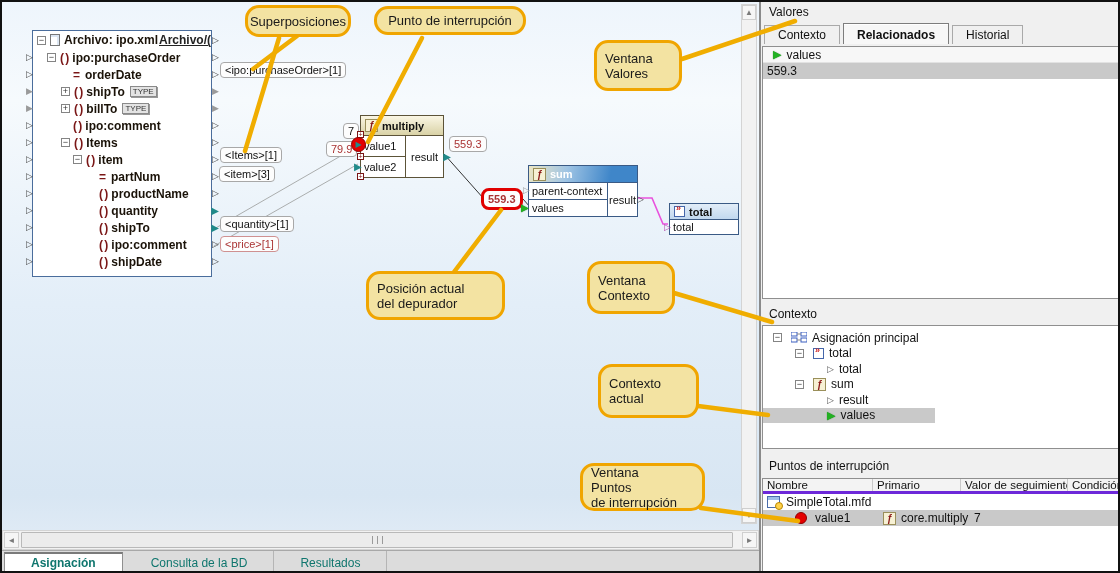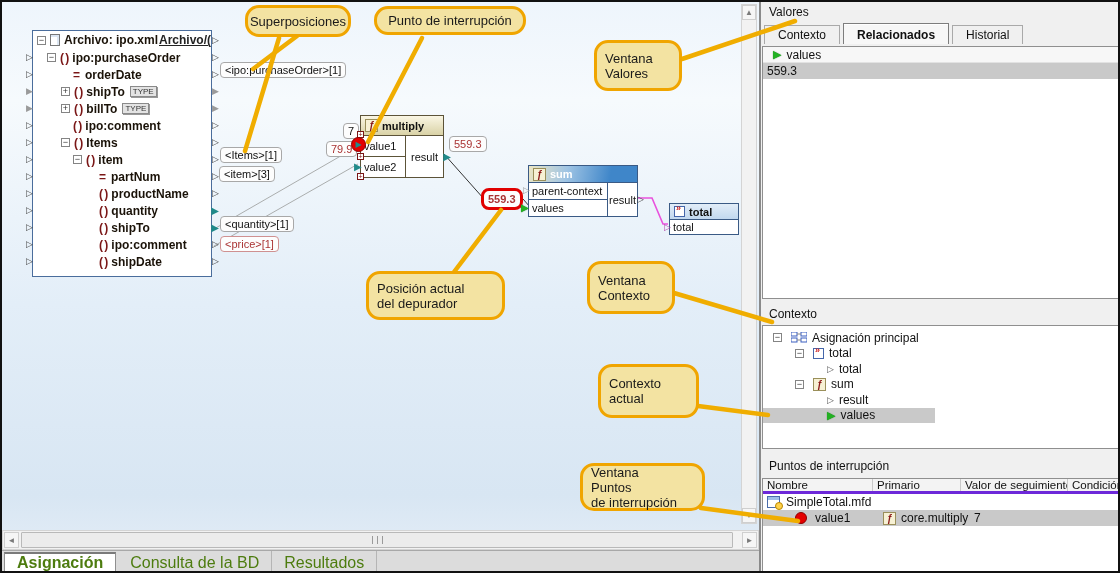--- a/index.html
+++ b/index.html
@@ -59,21 +59,21 @@
   
   .sb{background:#f2f2f2;border:1px solid #d4d4d4;}
   .sb-btn{position:absolute;background:#f6f6f6;border:1px solid #cfcfcf;color:#7a7a7a;
     display:flex;align-items:center;justify-content:center;font-size:8px;}
   .sb-thumb{position:absolute;background:#ececec;border:1px solid #b9b9b9;border-radius:1px;
     display:flex;align-items:center;justify-content:center;gap:2px;}
   .grip i{display:block;width:1px;height:8px;background:#9a9a9a;margin:0 1px;float:left;}
 
   
   .btabbar{left:0;top:548px;width:757px;height:25px;background:#dcdcdc;border-top:1px solid #a8a8a8;display:flex;align-items:stretch;}
-  .btab{display:flex;align-items:center;padding:0 12px;font-size:16px;color:#4d7c0f;border-right:1px solid #b5b5b5;}
+  .btab{display:flex;align-items:center;padding:0 26px;font-size:12px;color:#0f766e;border-right:1px solid #b5b5b5;}
   .btab.active{background:#fff;font-weight:bold;border:1px solid #8f8f8f;border-top:2px solid #7a7a7a;margin:1px 2px 2px 2px;}
 
   
   .right-pane{left:757px;top:0;width:363px;height:573px;background:#f0f0f0;border-left:2px solid #8a8a8a;font-size:12px;color:#111;}
   .sec-title{position:absolute;left:8px;font-size:12px;color:#111;}
   .content-box{position:absolute;background:#fff;border:1px solid #8f8f8f;}
   .tabs{position:absolute;display:flex;align-items:flex-end;height:21px;}
   .tab{padding:2px 13px 2px 13px;font-size:12px;border:1px solid #a9a9a9;border-bottom:none;background:#f0f0f0;margin-right:3px;color:#111;}
   .tab.active{font-weight:bold;background:#f7f7f7;border-color:#7d7d7d;padding-top:4px;box-shadow:0 1px 0 #fff inset;}
   .vrow{display:flex;align-items:center;height:16px;padding-left:10px;gap:5px;}

